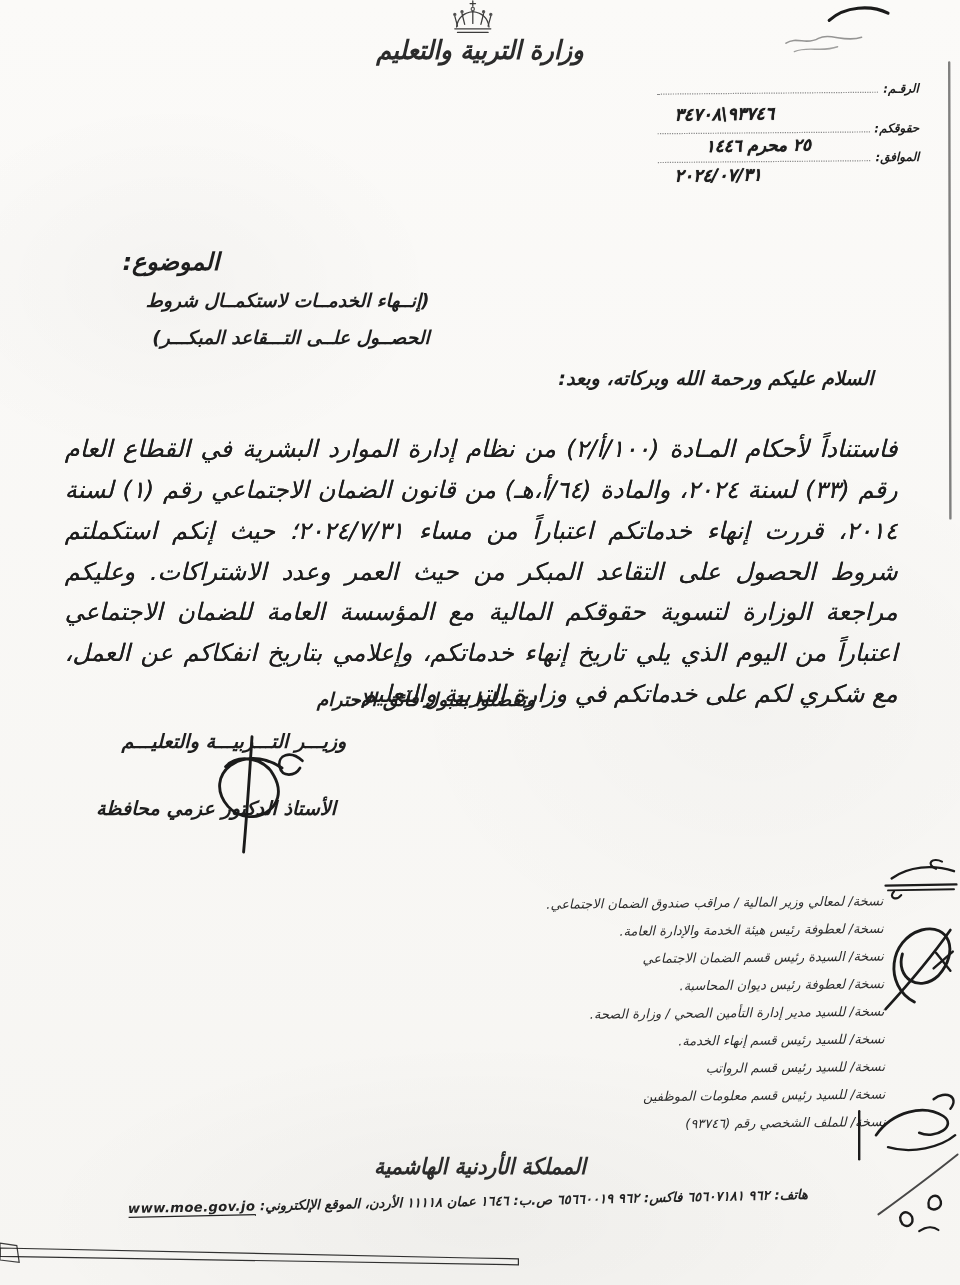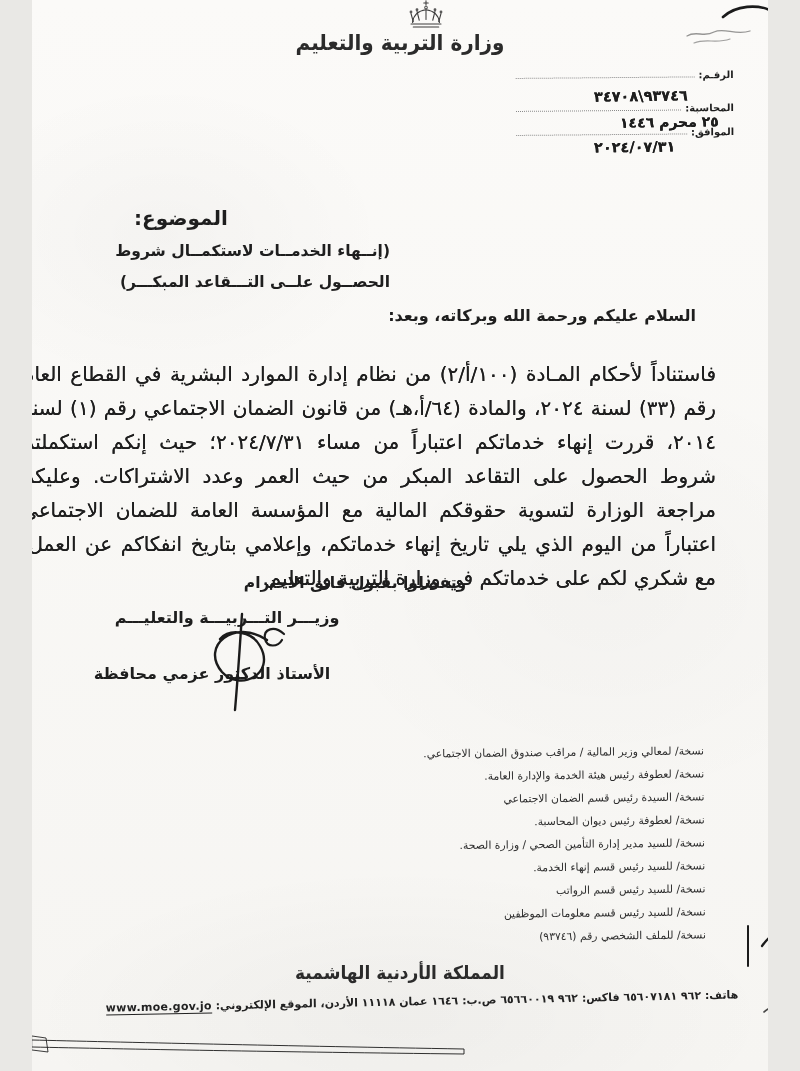--- a/index.html
+++ b/index.html
@@ -1,24 +1,24 @@
 <!DOCTYPE html>
 <html lang="ar" dir="rtl"><head>
 <meta charset="utf-8">
 <style>
   html,body{margin:0;padding:0;background:#e9e8e5;}
   .page{
-    position:relative;width:736px;height:1071px;margin:0 auto;overflow:hidden;
+    position:relative;width:800px;height:1071px;margin:0 auto;overflow:hidden;
     background:
       radial-gradient(ellipse 320px 220px at 18% 22%, rgba(0,0,0,0.025), transparent 70%),
       radial-gradient(ellipse 420px 320px at 78% 55%, rgba(0,0,0,0.02), transparent 70%),
       radial-gradient(ellipse 500px 200px at 50% 95%, rgba(0,0,0,0.03), transparent 75%),
       linear-gradient(#fbfaf8, #f6f5f2);
     font-family:"DejaVu Sans", sans-serif;
-    direction:rtl;color:#1e1e1e;
+    direction:rtl;color:#1e1e1e;font-style:italic;
   }
   .abs{position:absolute;}
   .calligraphy{font-weight:bold;filter:blur(0.5px);color:#2b2b2b;letter-spacing:-0.5px;transform:scaleY(1.08);}
   
   .ministry-name{top:30px;left:0;right:0;text-align:center;font-size:20px;}
   
   .ref-block{top:70px;right:34px;width:218px;transform:rotate(-0.5deg);}
   .ref-row{display:flex;align-items:flex-end;margin-bottom:13px;}
   .ref-label{font-size:10px;font-weight:bold;white-space:nowrap;}
   .ref-dots{flex:1;border-bottom:1.5px dotted #8a8a8a;margin:0 4px 3px 0;height:1px;}
@@ -91,21 +91,21 @@
     <path d="M3,12 C12,6 20,14 30,8 C40,3 52,12 66,7" stroke-width="1.3" opacity="0.45"></path>
     <path d="M10,19 C22,14 32,20 46,15" stroke-width="1.2" opacity="0.4"></path>
   </svg>
 
   <div class="abs ref-block">
     <div class="ref-row">
       <span class="ref-label">الرقـم:</span>
       <span class="ref-dots"></span>
     </div>
     <div class="ref-row" style="margin-top:22px;">
-      <span class="ref-label">المحاسبة:</span>
+      <span class="ref-label">حقوقكم:</span>
       <span class="ref-dots"></span>
     </div>
     <div class="ref-row" style="margin-top:10px;">
       <span class="ref-label">الموافق:</span>
       <span class="ref-dots"></span>
     </div>
   </div>
   <div class="abs ref-val" style="top:88px;left:562px;transform:rotate(-0.8deg);">٩٣٧٤٦\٣٤٧٠٨</div>
   <div class="abs ref-val" style="top:114px;left:588px;transform:rotate(-0.8deg);font-size:14px;">٢٥ محرم ١٤٤٦</div>
   <div class="abs ref-val" style="top:139px;left:562px;transform:rotate(-0.8deg);">٢٠٢٤/٠٧/٣١</div>

